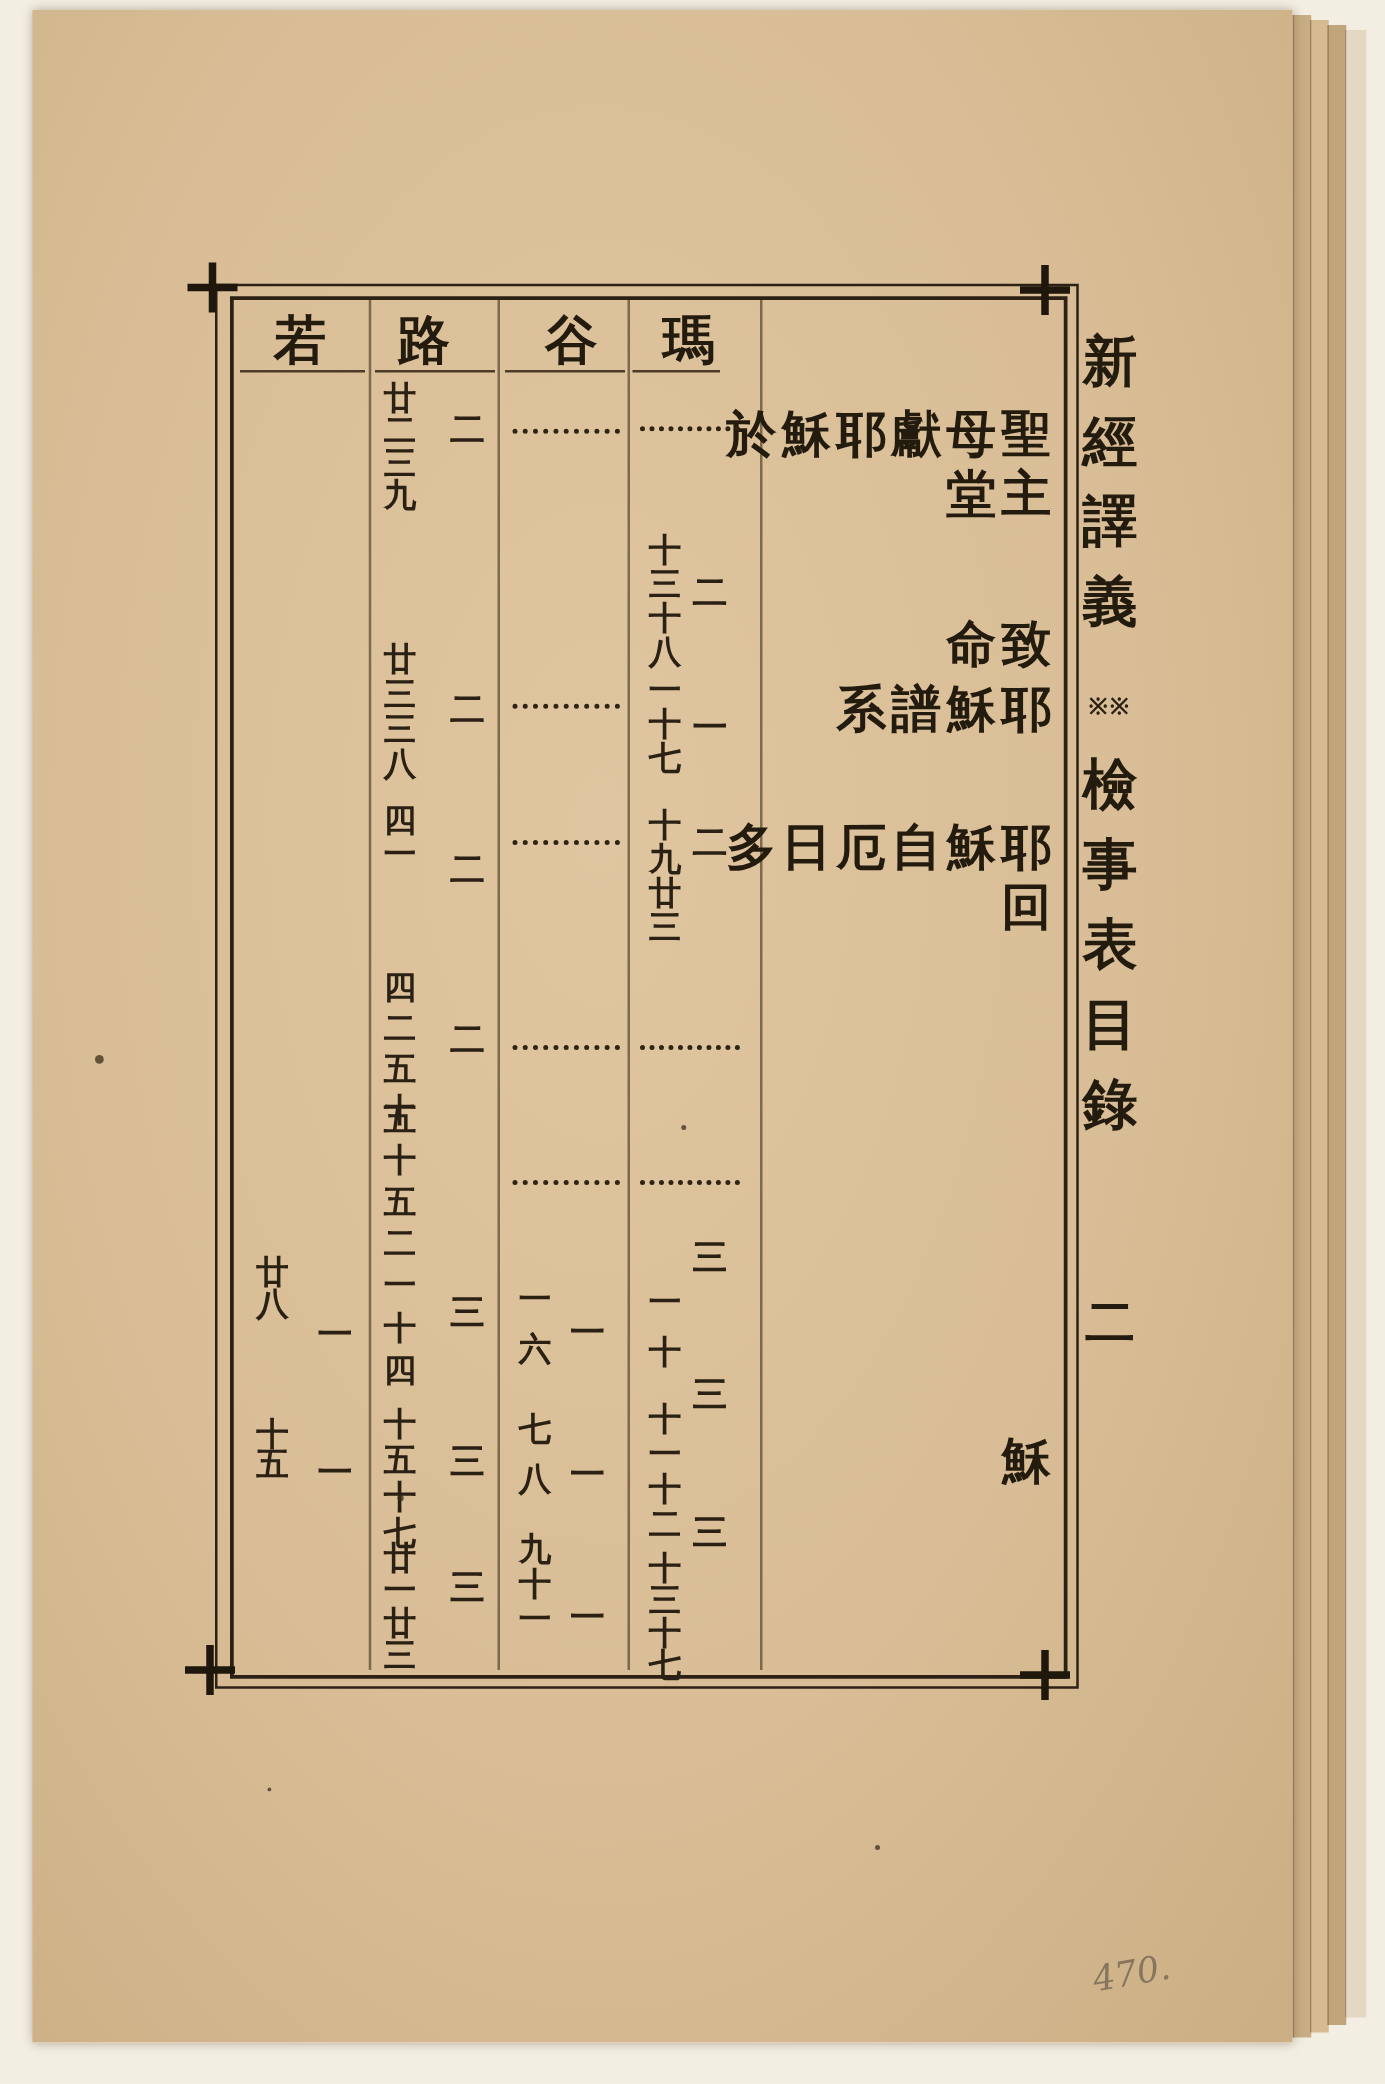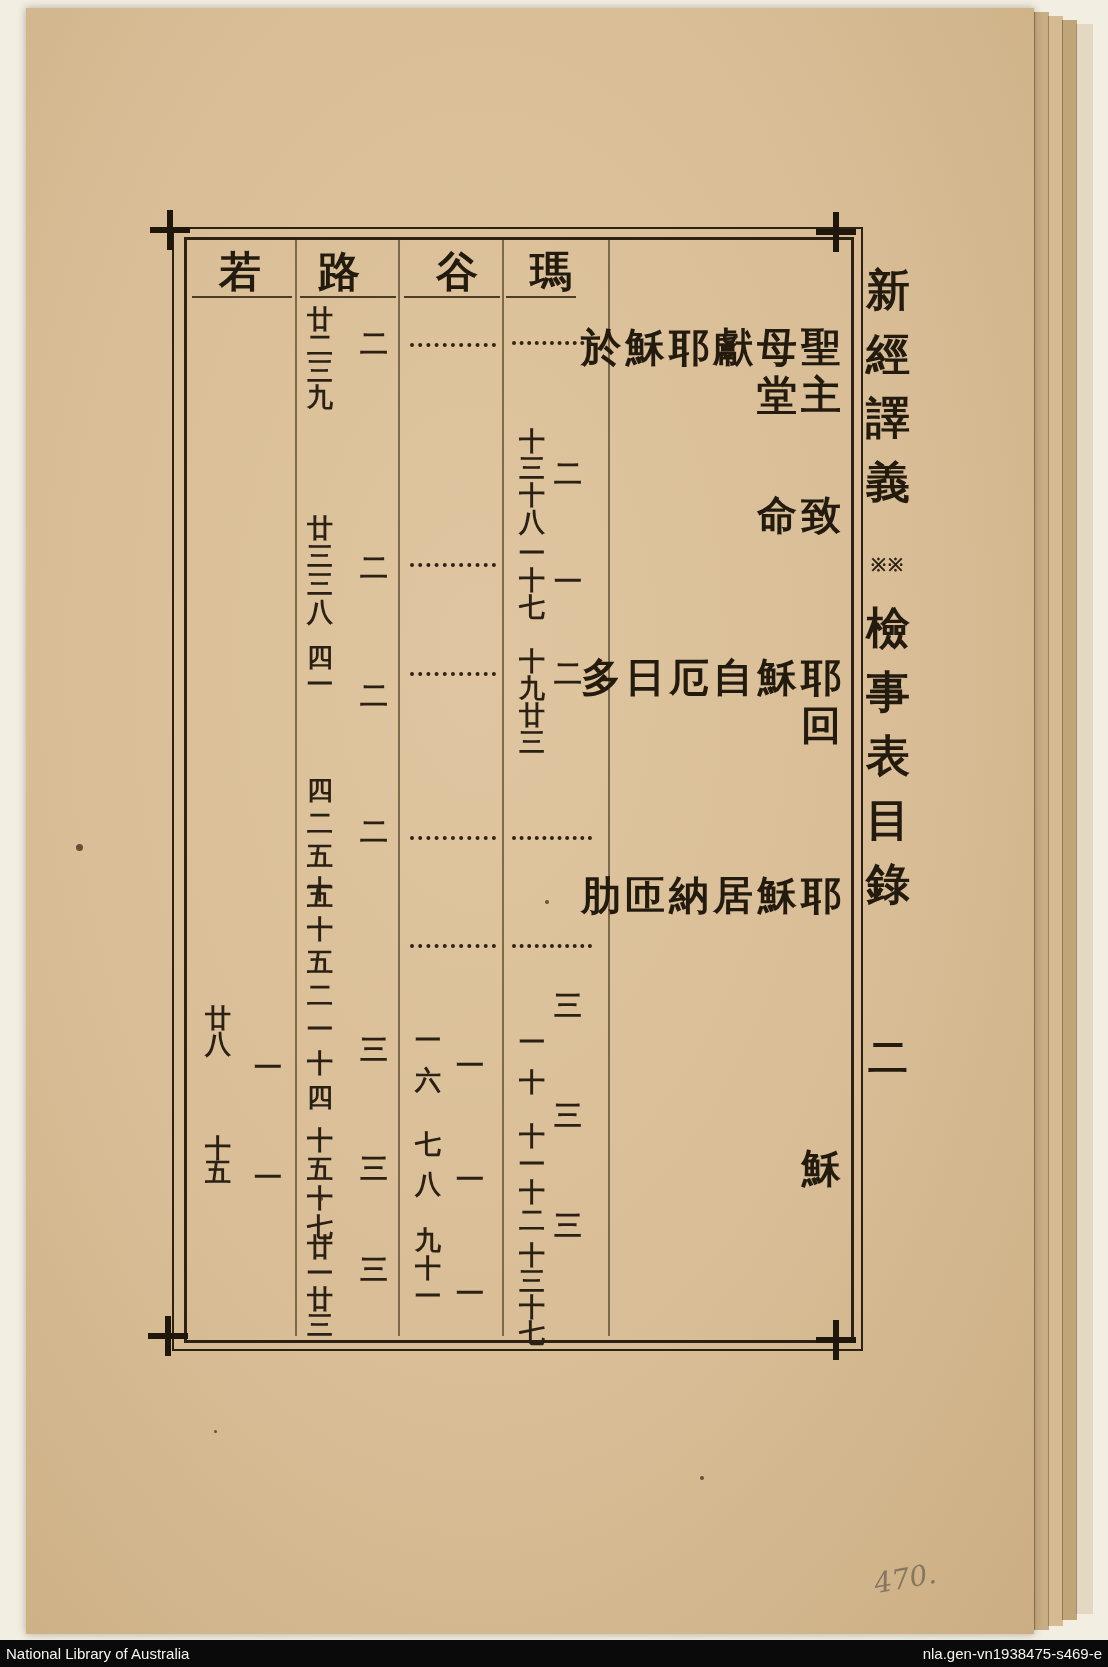--- a/index.html
+++ b/index.html
@@ -82,30 +82,26 @@
 
   <div class="col-header" style="left:218px;">若</div>
   <div class="col-header" style="left:317px;">路</div>
   <div class="col-header" style="left:435px;">谷</div>
   <div class="col-header" style="left:529px;">瑪</div>
 
   <div class="margin-sep" style="top:552px;">※※</div>
   <div class="page-number">二</div>
   <div class="handwritten">470.</div>
 
-  <div class="footer-bar">
-    <span>National Library of Australia</span>
-    <span>nla.gen-vn1938475-s469-e</span>
-  </div>
 <div class="desc-line" style="top: 320px;">於穌耶獻母聖</div>
     <div class="desc-line" style="top: 368px;">堂主</div>
     <div class="desc-line" style="top: 488px;">命致</div>
+    <div class="desc-line" style="top: 540px;">系譜穌耶</div>
     <div class="desc-line" style="top: 650px;">多日厄自穌耶</div>
     <div class="desc-line" style="top: 698px;">回</div>
-    <div class="desc-line" style="top: 868px;">肋匝納居穌耶</div>
     <div class="desc-line" style="top: 1141px;">穌</div>
     <div class="vstack num" style="left: 200px; top: 1005px; line-height: 26px;">
       <div>廿</div>
       <div>八</div>
     </div>
     <div class="vstack num chapter" style="left: 250px; top: 1054px; line-height: 28px;">
       <div>一</div>
     </div>
     <div class="vstack num" style="left: 200px; top: 1136px; line-height: 24px;">
       <div>十</div>

